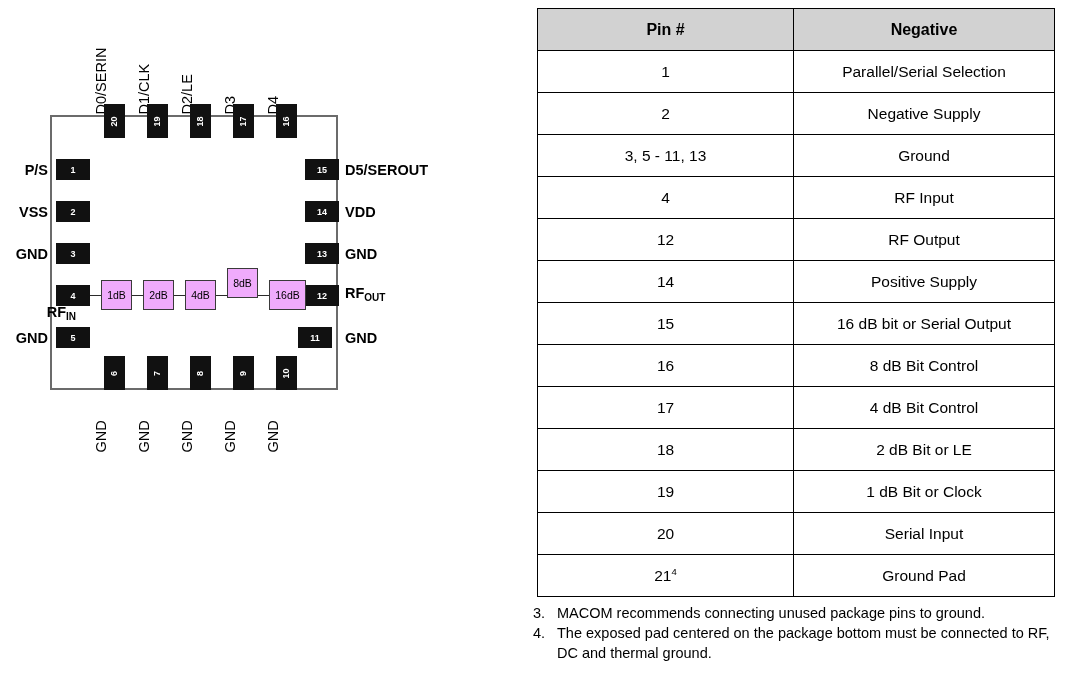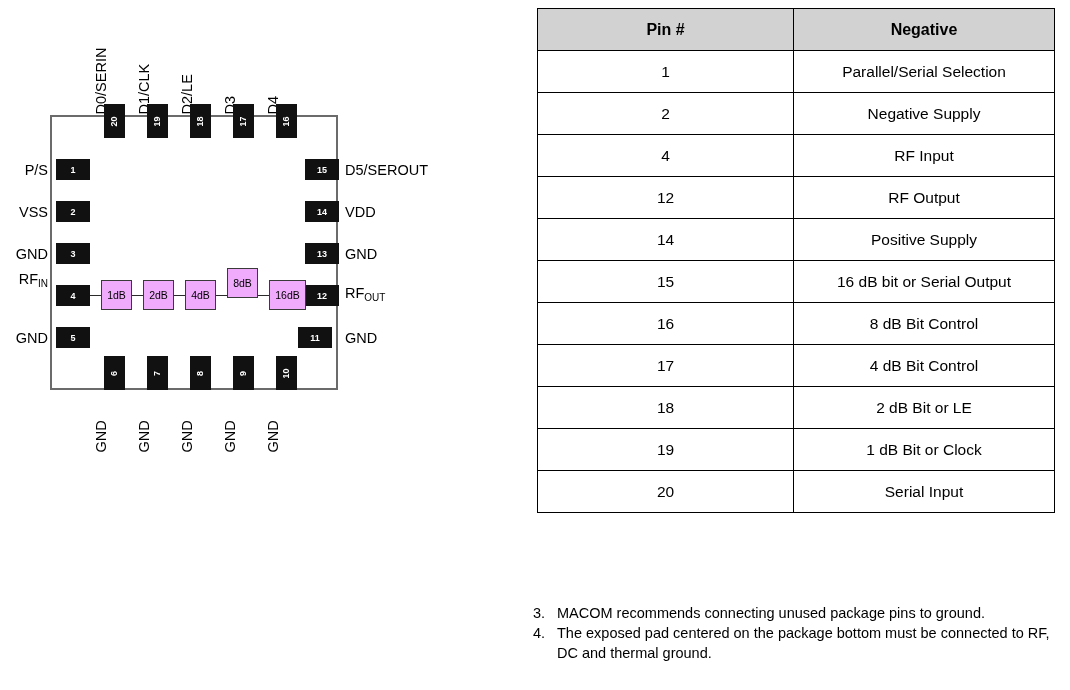--- a/index.html
+++ b/index.html
@@ -60,21 +60,21 @@
   .pad.vert .pad-num {
     transform: rotate(-90deg);
     display: block;
     line-height: 1;
   }
 
   
   .side-label {
     position: absolute;
     font-size: 14.5px;
-    font-weight: 400;
+    font-weight: 700;
     white-space: nowrap;
     line-height: 1;
     z-index: 2;
   }
   .side-label.left {
     text-align: right;
   }
   .side-label sub {
     font-size: 10px;
     vertical-align: baseline;
@@ -219,21 +219,21 @@
   <div class="pad horiz" style="left:56px; top:243px;">
     <span>3</span>
   </div>
   <div class="side-label left" style="left:0px; top:247px; width:48px;">
     <span>GND</span>
   </div>
 
   <div class="pad horiz" style="left:56px; top:285px;">
     <span>4</span>
   </div>
-  <div class="side-label left" style="left:0px; top:272px; width:48px;">
+  <div class="side-label left" style="left:0px; top:305px; width:48px;padding-left:28px;">
     <span>RF</span><sub>IN</sub>
   </div>
 
   <div class="pad horiz" style="left:56px; top:327px;">
     <span>5</span>
   </div>
   <div class="side-label left" style="left:0px; top:331px; width:48px;">
     <span>GND</span>
   </div>
 
@@ -326,20 +326,24 @@
     <tbody>
       <tr>
         <td>1</td>
         <td>Parallel/Serial Selection</td>
       </tr>
       <tr>
         <td>2</td>
         <td>Negative Supply</td>
       </tr>
       <tr>
+        <td>3, 5 - 11, 13</td>
+        <td>Ground</td>
+      </tr>
+      <tr>
         <td>4</td>
         <td>RF Input</td>
       </tr>
       <tr>
         <td>12</td>
         <td>RF Output</td>
       </tr>
       <tr>
         <td>14</td>
         <td>Positive Supply</td>
@@ -360,20 +364,24 @@
         <td>18</td>
         <td>2 dB Bit or LE</td>
       </tr>
       <tr>
         <td>19</td>
         <td>1 dB Bit or Clock</td>
       </tr>
       <tr>
         <td>20</td>
         <td>Serial Input</td>
+      </tr>
+      <tr>
+        <td><span>21</span><sup>4</sup></td>
+        <td>Ground Pad</td>
       </tr>
     </tbody>
   </table>
 </div>
 
 <div id="footnotes">
   <div class="footnote">
     <span class="fn-num">3.</span>
     <span>MACOM recommends connecting unused package pins to ground.</span>
   </div>

